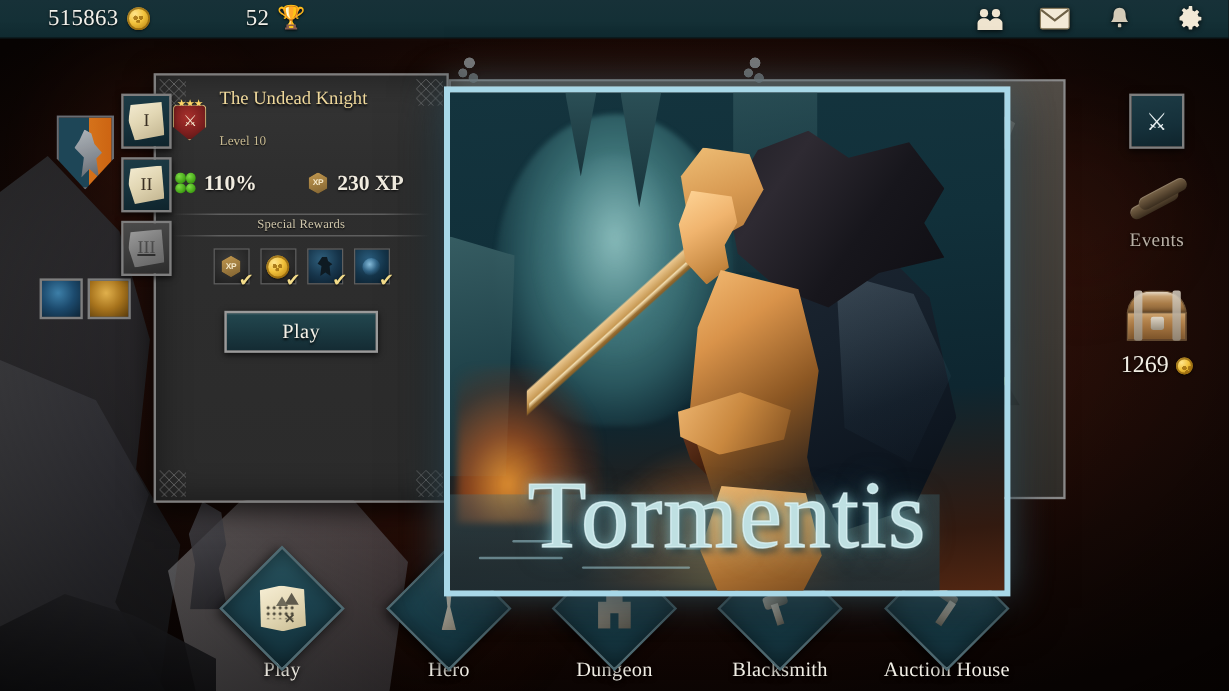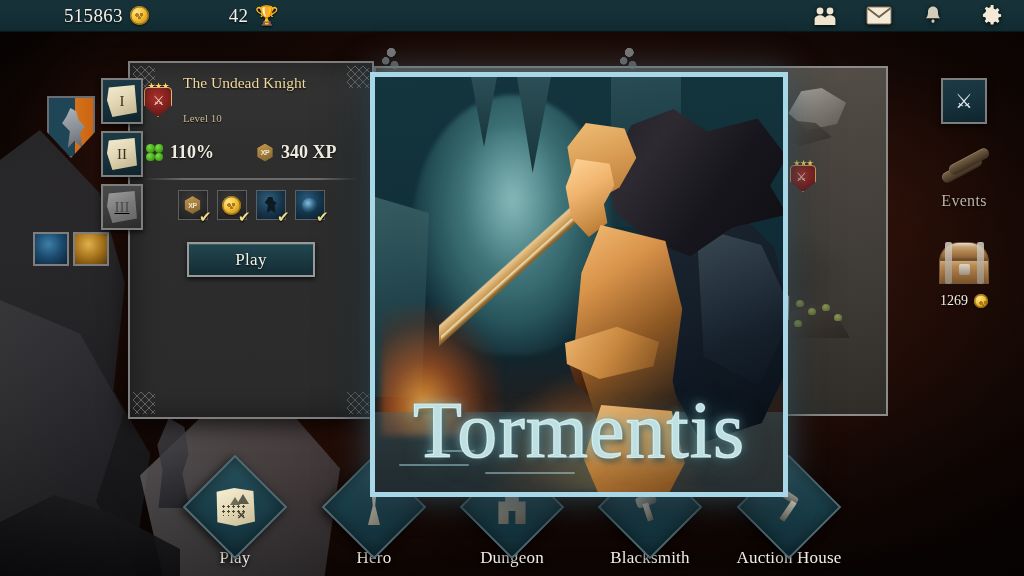--- a/index.html
+++ b/index.html
@@ -245,21 +245,21 @@
   .map-tower { position:absolute; width:16px; height:30px; z-index:2;
     background: linear-gradient(180deg, #e2ddd4 0%, #b9b3aa 60%, #837d75 100%);
     clip-path: polygon(18% 100%, 18% 22%, 50% 0%, 82% 22%, 82% 100%); }
   .map-bush { position:absolute; width:8px; height:7px; border-radius:50% 50% 40% 40%;
     background: radial-gradient(circle at 40% 35%, #8d9a58, #53602f); z-index:2;}
   .map-hill { position:absolute; background: linear-gradient(150deg, #4a443d, #2c2824); z-index:1;}
 </style>
 <style>
   
   .splash {
-    position: absolute; left: 370px; top: 72px; width: 418px; height: 425px;
+    position: absolute; left: 370px; top: 72px; width: 472px; height: 425px;
     border: 5px solid #a8d8e8; z-index: 50;
     box-shadow: 0 0 34px rgba(130,200,230,.35), 0 10px 40px rgba(0,0,0,.8);
     overflow: hidden;
     background: linear-gradient(175deg, #14343e 0%, #11303a 30%, #0e2630 62%, #321a10 88%, #512612 100%);
   }
   .sp-cave {
     position:absolute; left: 38px; top: 18px; width: 200px; height: 260px;
     background: radial-gradient(ellipse at 50% 42%, #7fb6b4 0%, #4d8a8c 28%, #2d5c63 55%, rgba(22,56,64,0) 78%);
     border-radius: 50% 50% 44% 44%;
     filter: blur(2px); opacity:.88;
@@ -425,21 +425,21 @@
   }
   .chest-body {
     position:absolute; left: 3px; top: 20px; width: 50px; height: 24px;
     background: linear-gradient(180deg, #c89a60 0%, #a87742 45%, #7b5329 100%);
     border: 1.5px solid #6e5437;
     box-shadow: inset 0 2px 4px rgba(255,255,255,.14);
   }
   .chest-band { position:absolute; top: 2px; width: 7px; height: 42px; background: linear-gradient(180deg,#d7cfc2,#958c7e); opacity:.85; border-radius:2px;}
   .chest-lock { position:absolute; left: 23px; top: 24px; width: 11px; height: 11px; background: linear-gradient(180deg,#ded5c6,#9a907f); border-radius:2px;}
   .chest-count { display:flex; align-items:center; justify-content:center; gap:6px; margin-top: 7px;}
-  .chest-count .n { color: #f2eee4; font-size: 14px; text-shadow: 0 1px 3px rgba(0,0,0,.95); }
+  .chest-count .n { color: #f2eee4; font-size: 20px; text-shadow: 0 1px 3px rgba(0,0,0,.95); }
 </style>
 <style>
   
   .botnav { position: absolute; left: 0; bottom: 0; width: 1024px; height: 130px; z-index: 45; }
   .nav-item { position: absolute; bottom: 8px; width: 150px; text-align: center; cursor: pointer; }
   .nav-dia {
     width: 74px; height: 74px; margin: 0 auto 4px auto; transform: rotate(45deg);
     background: linear-gradient(135deg, #2a5560 0%, #1c424e 45%, #12303a 100%);
     border: 2px solid #4e6a72;
     box-shadow: 0 3px 10px rgba(0,0,0,.7), inset 0 0 16px rgba(0,0,0,.45);
@@ -564,26 +564,27 @@
             <i></i>
             <i></i>
             <i></i>
           </div>
         <span class="sv">110%</span>
       </div>
       <div class="stat-grp" style="flex:1">
         <div class="xp-hex">
             <span>XP</span>
           </div>
-        <span class="sv">340 XP</span>
+        <span class="sv">230 XP</span>
       </div>
     </div>
 
     <div class="qp-sep-wrap">
       <div class="qp-sep-line"></div>
+      <div class="qp-sep-label">Special Rewards</div>
       <div class="qp-sep-line"></div>
       <div class="rewards">
         <div class="rw xp">
           <div class="xp-hex">
               <span>XP</span>
             </div>
           <span class="check">✔</span>
         </div>
         <div class="rw gold">
           <div class="coin-ic"></div>
@@ -632,26 +633,26 @@
       <div class="sp-face"></div>
       <div class="sp-torso"></div>
       <div class="sp-arm"></div>
       <div class="sp-legs"></div>
     </div>
 
     <div class="sp-title">Tormentis</div>
   </div>
 
   <div class="topbar">
-    <div class="tb-stat" style="margin-left:64px;">
+    <div class="tb-stat" style="margin-left:40px;">
       <span class="val">515863</span>
       <span class="coin-ic"></span>
     </div>
     <div class="tb-stat" style="margin-left:80px;">
-      <span class="val">42</span>
+      <span class="val">52</span>
       <span class="trophy-ic">🏆</span>
     </div>
     <div class="tb-icons">
       <div class="tb-icon">
         <svg width="24" height="20" viewBox="0 0 24 20" fill="#efe4cf">
           <circle cx="7" cy="5" r="3.4"></circle>
             <path d="M1.6 19v-5.4c0-2.6 2.4-4.3 5.4-4.3s5.4 1.7 5.4 4.3V19z"></path>
           <circle cx="17" cy="5" r="3.4"></circle>
             <path d="M11.6 19v-5.4c0-2.6 2.4-4.3 5.4-4.3s5.4 1.7 5.4 4.3V19z"></path>
         </svg>

